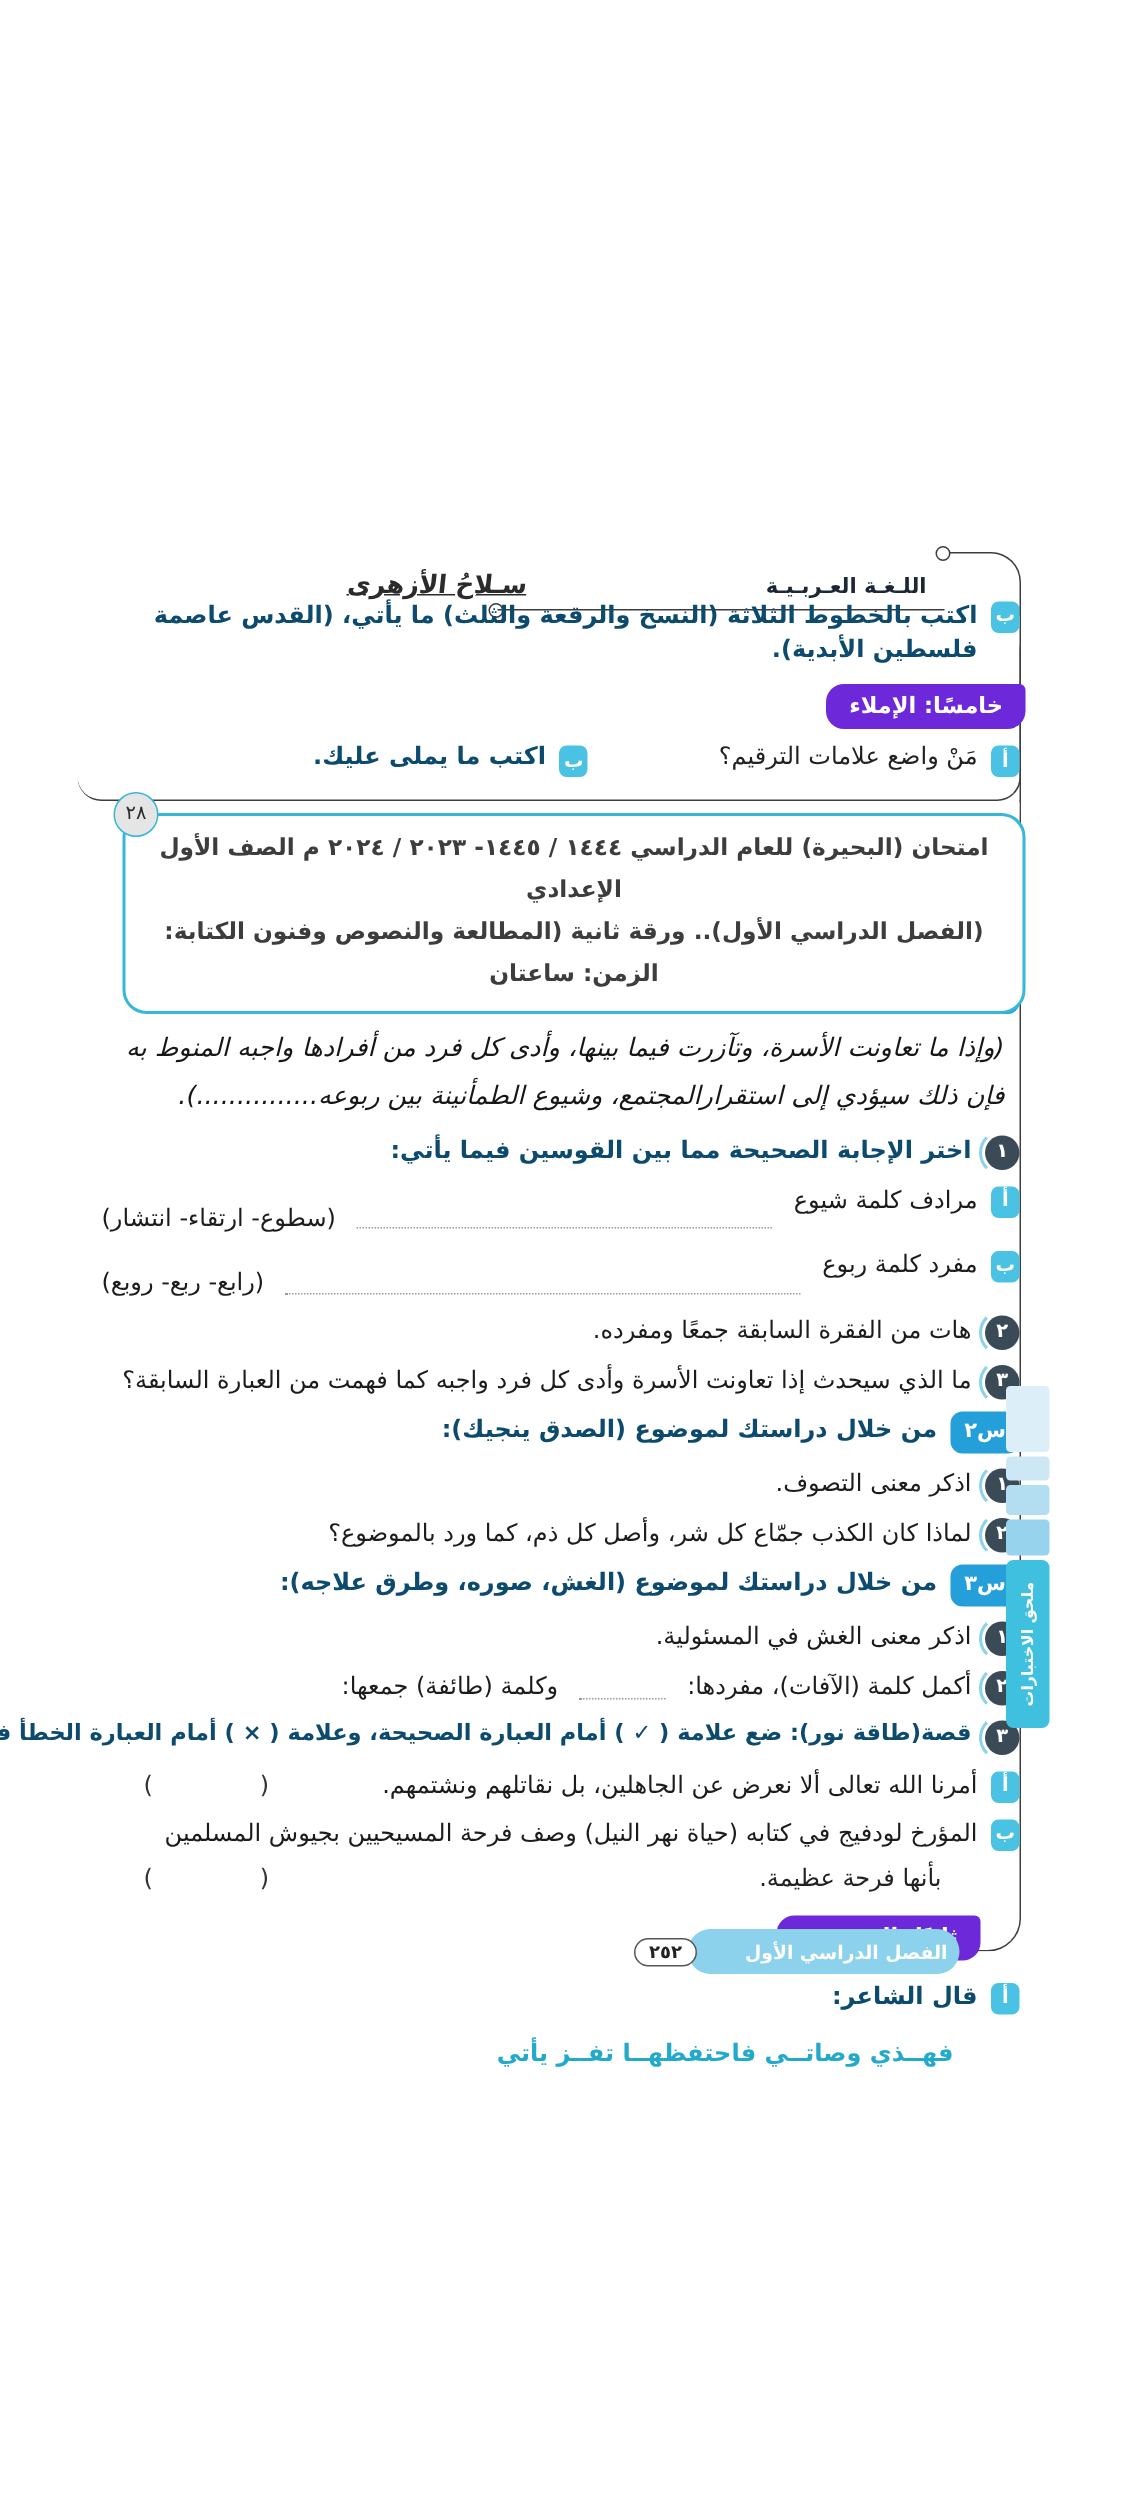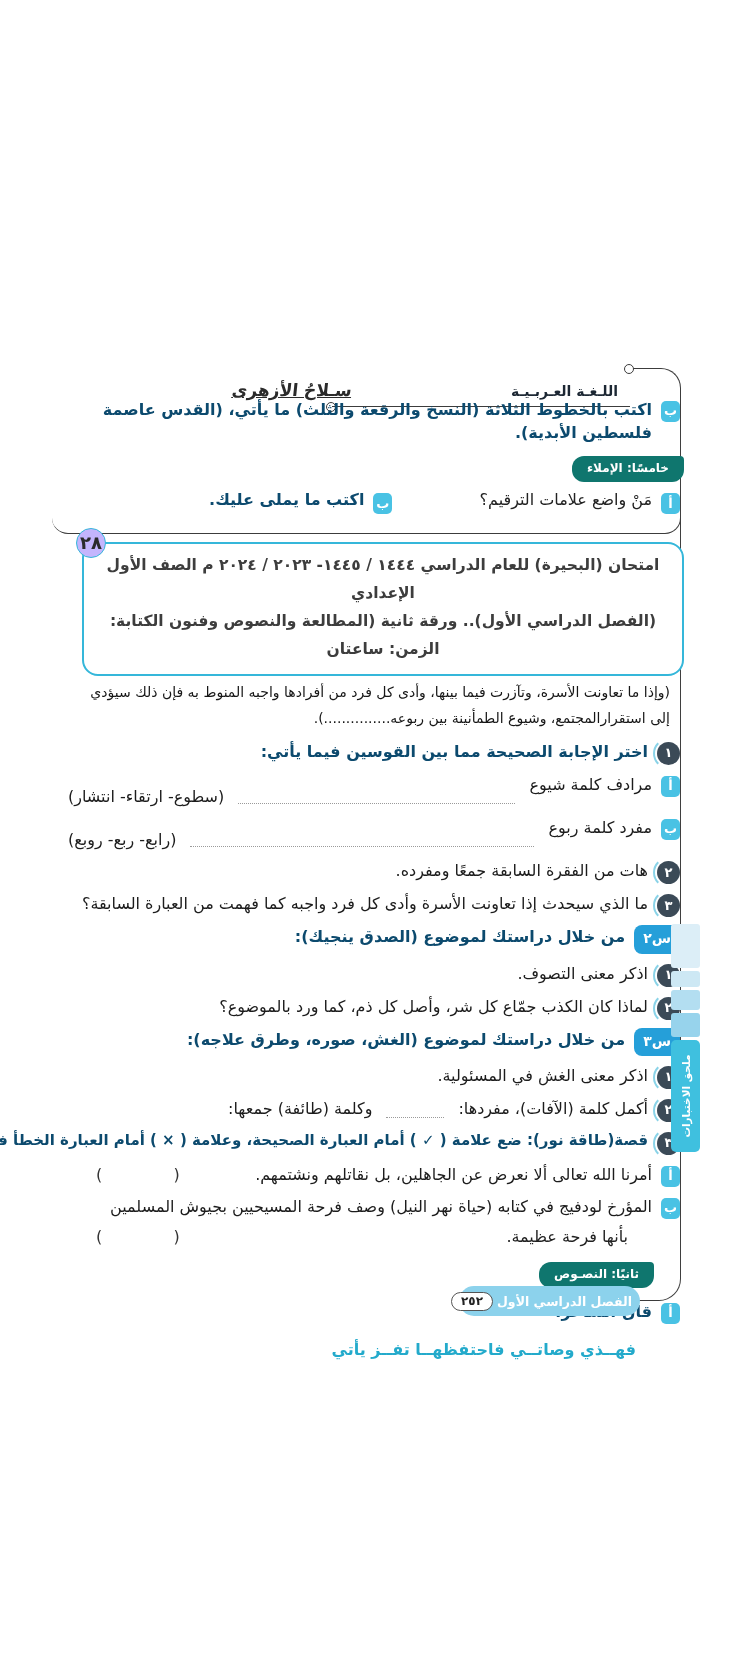--- a/index.html
+++ b/index.html
@@ -29,50 +29,50 @@
   .row{display:flex;align-items:flex-start;gap:9px;margin:8px 0;font-size:16px;line-height:1.45;color:#1c1c1c;}
   .nowrap{white-space:nowrap;}
   .badge-letter{background:#49c2e4;color:#fff;font-weight:700;font-size:13px;min-width:19px;height:21px;
     display:flex;align-items:center;justify-content:center;border-radius:5px;flex:0 0 auto;margin-top:3px;}
   .badge-q{background:#259fd9;color:#fff;font-weight:700;font-size:14px;padding:3px 9px 5px;border-radius:8px;
     flex:0 0 auto;margin-top:0;}
   .num-circle{width:23px;height:23px;border-radius:50%;background:#3b4a57;color:#fff;display:flex;align-items:center;
     justify-content:center;font-size:13px;font-weight:700;flex:0 0 auto;position:relative;margin-top:2px;}
   .num-circle::before{content:"";position:absolute;inset:-4px;border:2px solid #8ad3e8;border-radius:50%;
     border-color:transparent transparent transparent #8ad3e8;}
-  .pill{display:inline-block;background:#0f766e;color:#fff;font-weight:700;font-size:12px;
+  .pill{display:inline-block;background:#6d28d9;color:#fff;font-weight:700;font-size:15px;
     padding:5px 15px 7px;border-radius:12px 4px 12px 12px;}
   .dots{flex:1;border-bottom:1.6px dotted #9a9a9a;margin:0 5px 4px;align-self:flex-end;min-width:30px;}
   .dots-short{flex:0 0 58px;border-bottom:1.6px dotted #9a9a9a;margin:0 5px 4px;align-self:flex-end;}
   .bracket{white-space:pre;color:#333;flex:0 0 auto;margin-right:auto;padding-left:28px;}
   .bold{font-weight:700;color:#0c4a6e;}
   .opts{flex:0 0 auto;color:#1c1c1c;margin-top:12px;}
   
   .sec5{position:absolute;top:390px;right:70px;left:68px;}
   .sec5 .pill{margin:4px -4px 2px 0;}
   .sec5-row2{display:flex;margin-top:6px;}
   .sec5-pair{display:flex;gap:9px;align-items:flex-start;}
   .sec5-pair.first{width:47%;}
   
   .exam-box{position:absolute;top:542px;right:66px;left:82px;border:2px solid #35b7da;border-radius:16px;
     padding:8px 16px 10px;text-align:center;font-size:15.5px;font-weight:600;color:#3d3d3d;line-height:1.8;
     background:#fff;z-index:2;}
   .exam-num{position:absolute;top:-16px;left:-8px;width:28px;height:28px;border:1.6px solid #35b7da;border-radius:50%;
-    background:#c4b5fd;color:#2b2b2b;font-size:18px;font-weight:700;display:flex;align-items:center;justify-content:center;}
+    background:#e5e5e5;color:#2b2b2b;font-size:13px;font-weight:400;display:flex;align-items:center;justify-content:center;}
   
   .main{position:absolute;top:598px;right:70px;left:68px;z-index:1;}
   .main .pill{margin:8px 26px 4px 0;}
-  .para{font-size:14px;line-height:1.85;margin:4px 10px 2px 0;color:#161616;font-weight:500;text-align:right;}
+  .para{font-size:17px;line-height:1.85;margin:4px 10px 2px 0;color:#161616;font-weight:500;text-align:right;font-style:italic;}
   .cont-line{display:flex;margin:4px 52px 8px 0;font-size:16px;}
   .verse{display:flex;justify-content:space-between;color:#23aacb;font-weight:700;font-size:16px;
     padding:8px 44px 0 50px;}
   
   .footer-pill{position:absolute;top:1286px;right:110px;width:168px;height:30px;background:#8cd2ec;border-radius:16px;
     display:flex;align-items:center;gap:4px;padding:0 8px 0 5px;z-index:3;}
-  .footer-label{flex:1;text-align:left;color:#fff;font-weight:700;font-size:12.5px;white-space:nowrap;}
+  .footer-label{flex:1;text-align:left;color:#fff;font-weight:700;font-size:12.5px;white-space:nowrap;margin-left:28px;}
   .footer-page{background:#fff;border:1.2px solid #555;border-radius:12px;padding:1px 9px 2px;color:#222;
     font-weight:700;font-size:12px;}
   
   .side-stack{position:absolute;right:50px;top:924px;width:29px;z-index:4;}
   .side-seg{width:29px;border-radius:3px;margin-bottom:3px;}
   .seg1{height:44px;background:#dceef7;}
   .seg2{height:16px;background:#cde8f4;}
   .seg3{height:20px;background:#b3def1;}
   .seg4{height:24px;background:#97d3ec;}
   .side-tab{width:29px;height:112px;background:#3fc0df;border-radius:5px;position:relative;}

